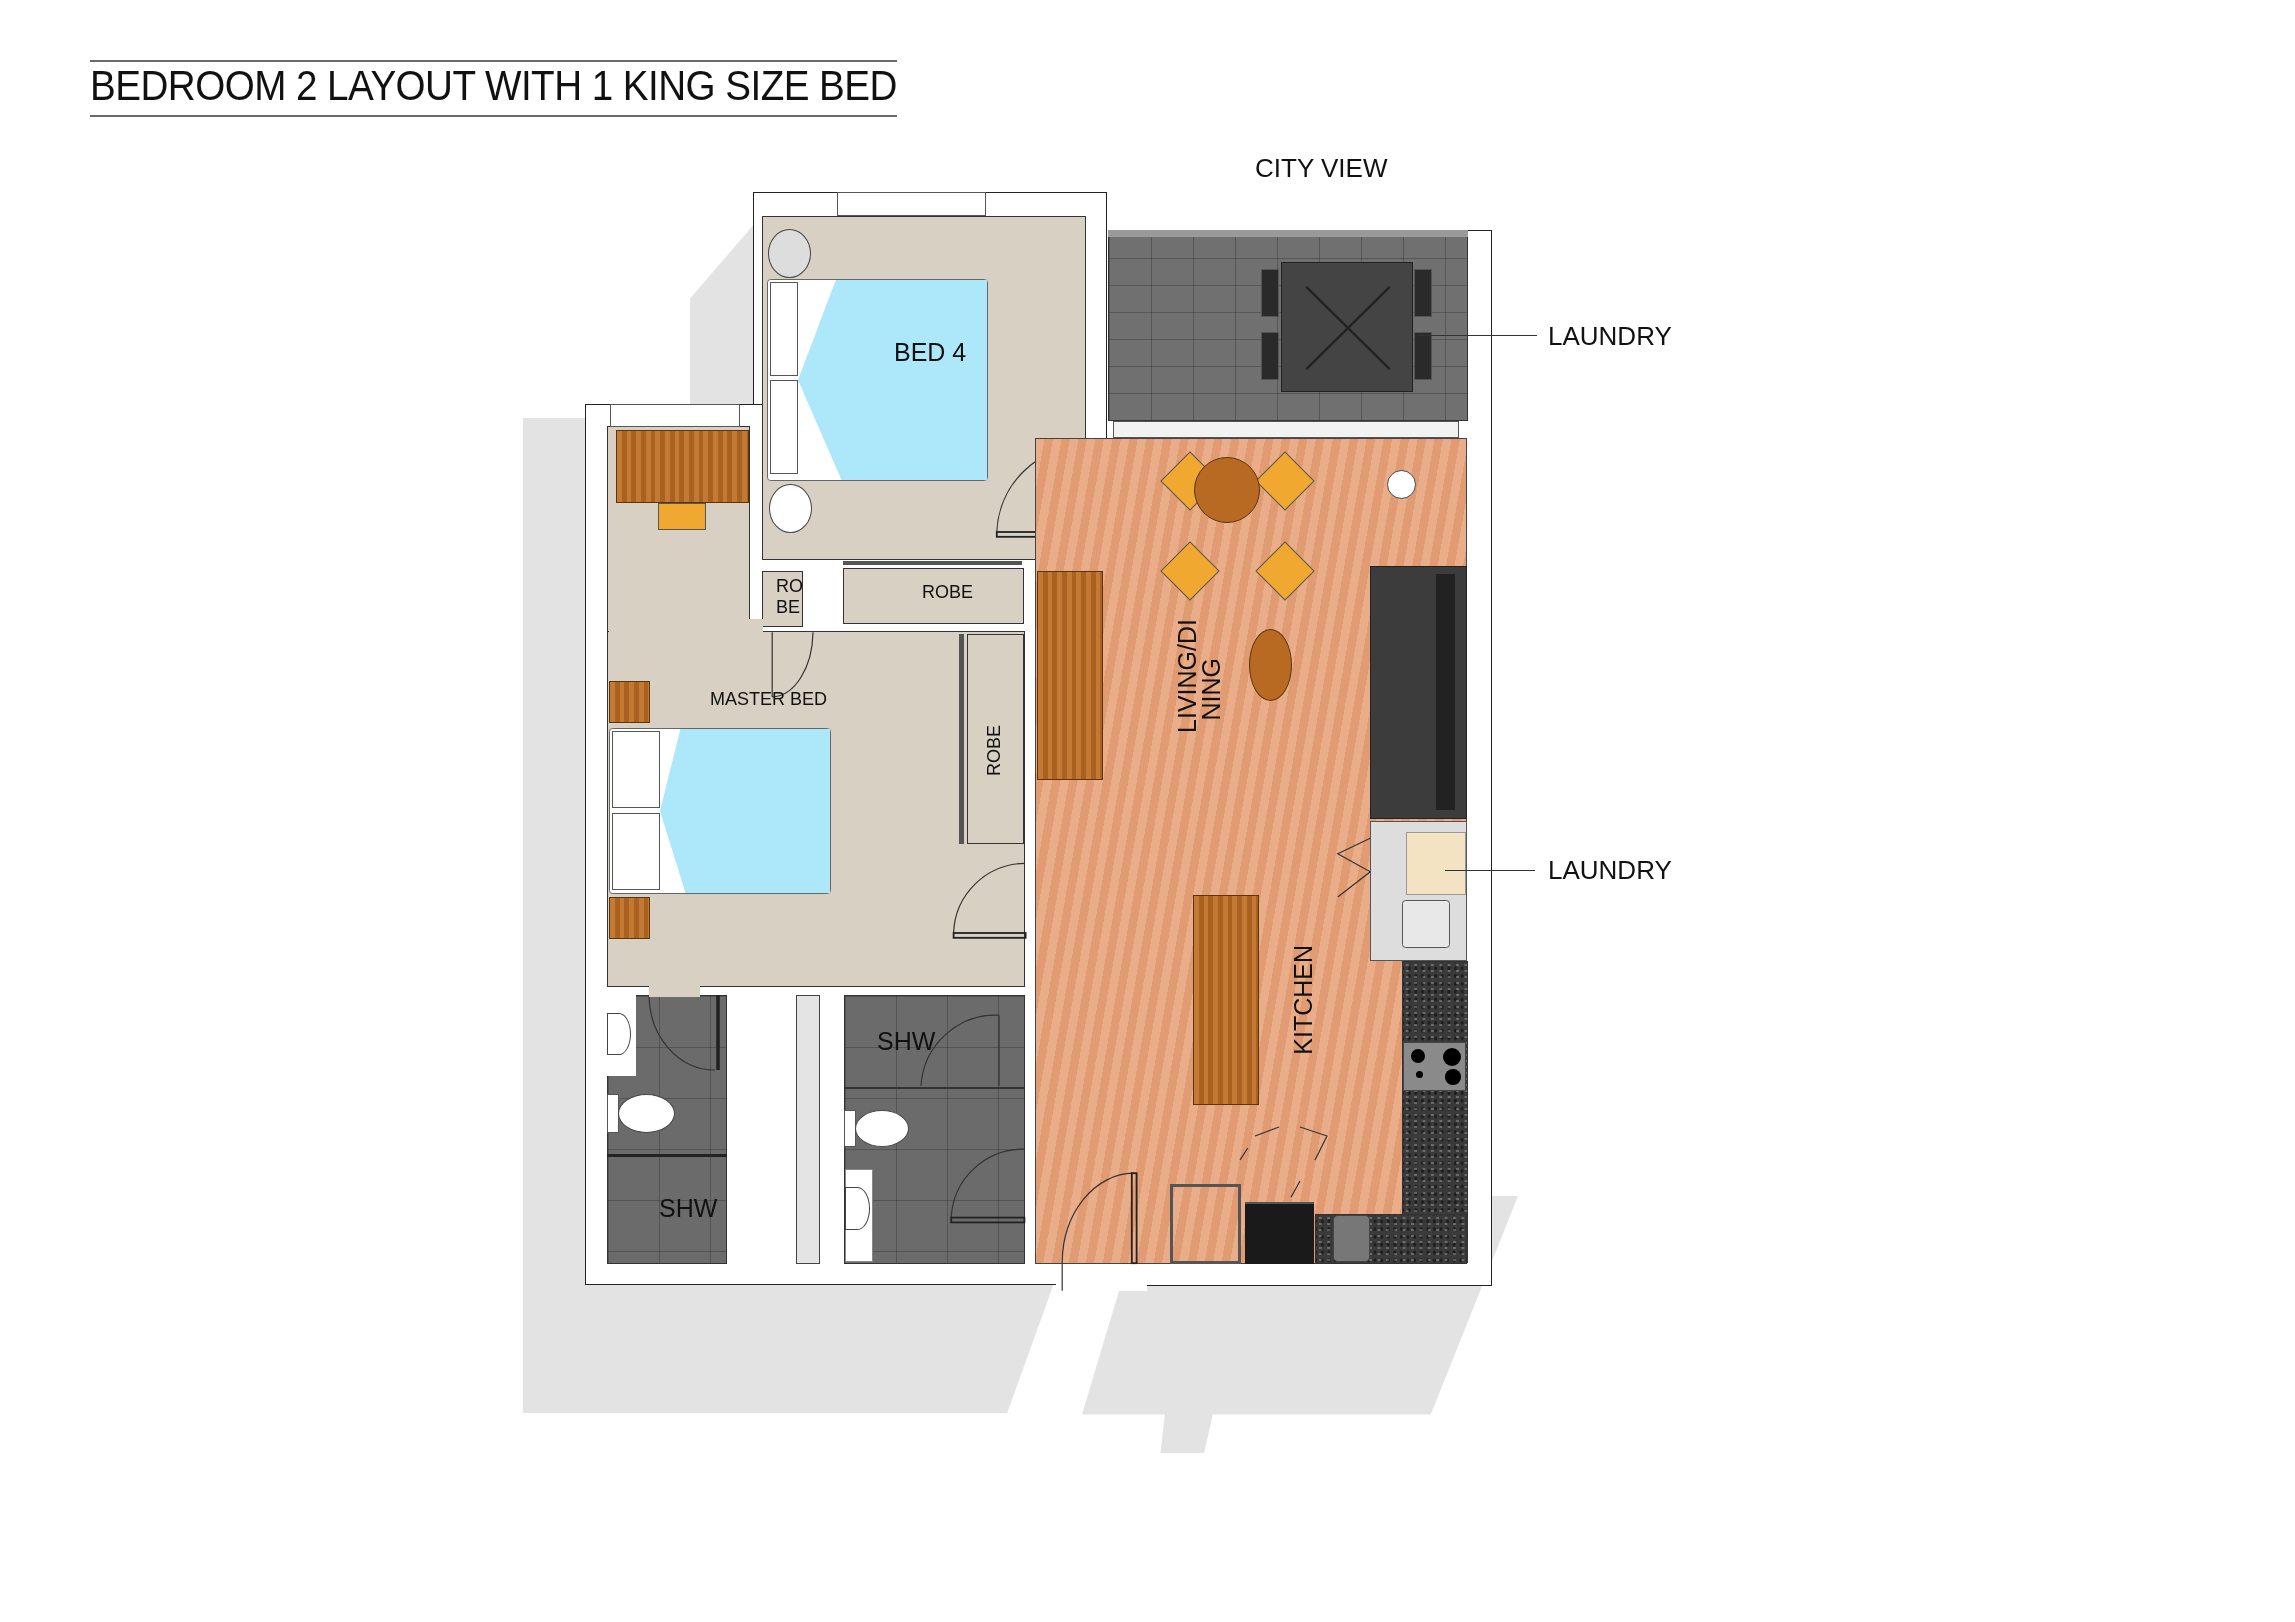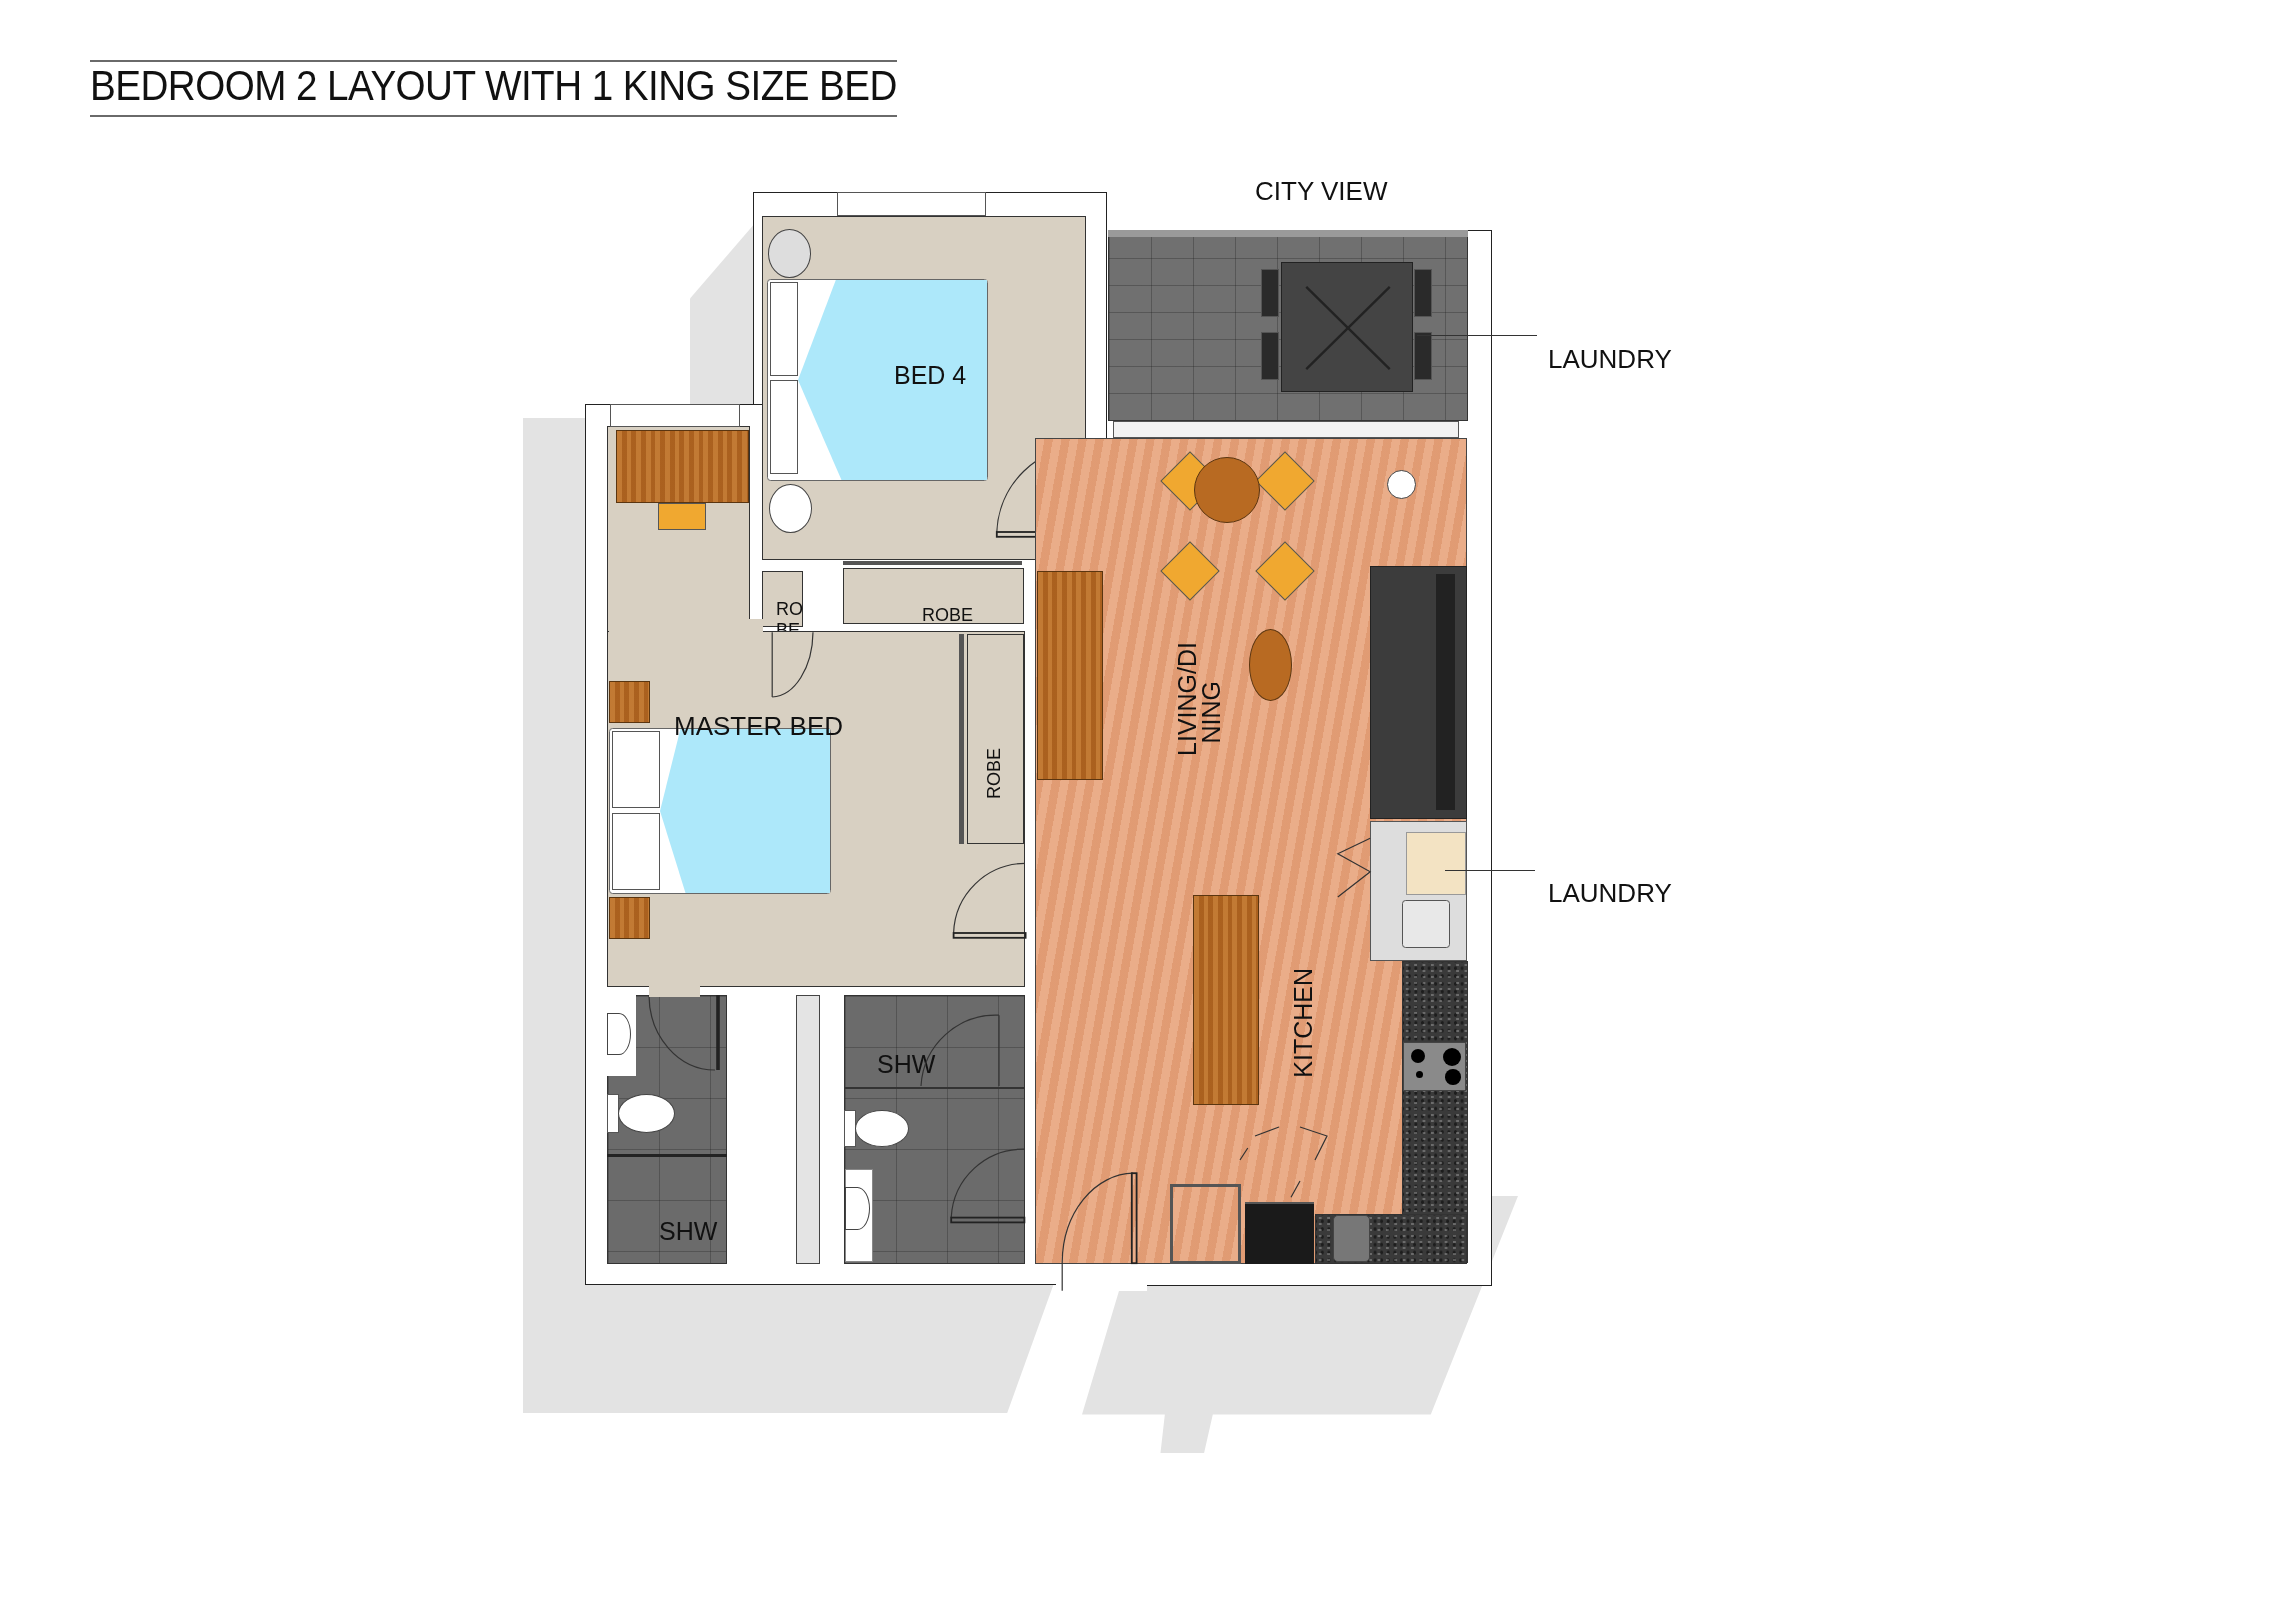--- a/index.html
+++ b/index.html
@@ -1,20 +1,20 @@
 <!DOCTYPE html>
 <html style="font-size:9.6px"><head>
 <meta charset="utf-8">
 <style>
   html, body { margin:0; padding:0; background:#ffffff; }
   body { width:2295px; height:1623px; position:relative; overflow:hidden; font-family:"Liberation Sans", sans-serif; }
   .abs { position:absolute; box-sizing:border-box; }
   .title-rule { position:absolute; left:90px; width:807px; height:1.8px; background:#6a6a6a; }
   .title { position:absolute; left:90px; top:62px; font-size:42px; color:#111; letter-spacing:-0.6px; white-space:nowrap; transform:scaleX(0.92); transform-origin:left center; }
-  .lbl { position:absolute; color:#111; white-space:nowrap; font-size:25px; line-height:1;margin-top:23px; }
+  .lbl { position:absolute; color:#111; white-space:nowrap; font-size:25px; line-height:1; }
   .shadow { position:absolute; background:#e3e3e3; }
   .wall { position:absolute; background:#ffffff; border:1.8px solid #222; box-sizing:border-box; }
   .carpet { position:absolute; background:#d8d0c2; border:1.8px solid #333; box-sizing:border-box;
             background-image: radial-gradient(rgba(255,255,255,0.25) 0.6px, transparent 0.6px); background-size:3.6px 3.6px; }
   .timber { position:absolute; background:#e8a47c; box-sizing:border-box; border:1.8px solid #444;
             background-image: repeating-linear-gradient(100deg, rgba(255,255,255,0.10) 0 8.4px, rgba(160,80,40,0.10) 8.4px 16.7px); }
   .tile { position:absolute; background:#6b6b6b; border:1.8px solid #333; box-sizing:border-box;
           background-image: linear-gradient(rgba(40,40,40,0.35) 1.2px, transparent 1.2px), linear-gradient(90deg, rgba(40,40,40,0.35) 1.2px, transparent 1.2px);
           background-size:51px 51px; }
   .wood { position:absolute; background:#b86a22; border:1.2px solid #5a3510; box-sizing:border-box;
@@ -86,21 +86,21 @@
   <div class="lbl vert" style="left:16.7px; top:90px; font-size:18px;">ROBE</div>
 </div>
 <div class="abs" style="left:959px; top:634px; width:4.8px; height:210px; background:#555;"></div>
 <div class="wood" style="left:609px; top:681px; width:41px; height:42px;"></div>
 <div class="wood" style="left:609px; top:897px; width:41px; height:42px;"></div>
 <div class="abs" style="left:609px; top:728px; width:222px; height:166px; background:#fff; border:1.2px solid #666; border-radius:3.6px;">
   <div class="pillow" style="left:2.4px; top:2.4px; width:48px; height:77px;"></div>
   <div class="pillow" style="left:2.4px; top:84px; width:48px; height:77px;"></div>
   <div class="abs" style="left:50px; top:0; width:170px; height:164px; background:#ade8fa; clip-path:polygon(12% 0,100% 0,100% 100%,15% 100%,0 50%);"></div>
 </div>
-<div class="lbl" style="left:674px; top:690px; font-size:26px;">MASTER BED</div>
+<div class="lbl" style="left:710px; top:690px; font-size:18px;">MASTER BED</div>
 <svg style="left:950px; top:861px;" width="78" height="126" viewBox="0 0 130 210">
   <path d="M125 4 A120 120 0 0 0 6 120" stroke="#333" stroke-width="2" fill="none"></path>
   <rect x="6" y="120" width="120" height="8" fill="none" stroke="#222" stroke-width="3"></rect>
 </svg>
 
 <div class="tile" style="left:607px; top:995px; width:120px; height:269px;"></div>
 <div class="abs" style="left:607px; top:995px; width:29px; height:81px; background:#fff;"></div>
 <div class="circle" style="left:607px; top:1013px; width:24px; height:42px; border-radius:0 50% 50% 0;"></div>
 <div class="abs" style="left:607px; top:1094px; width:12px; height:39px; background:#fff; border:1.2px solid #555;"></div>
 <div class="circle" style="left:618px; top:1094px; width:57px; height:39px;"></div>

